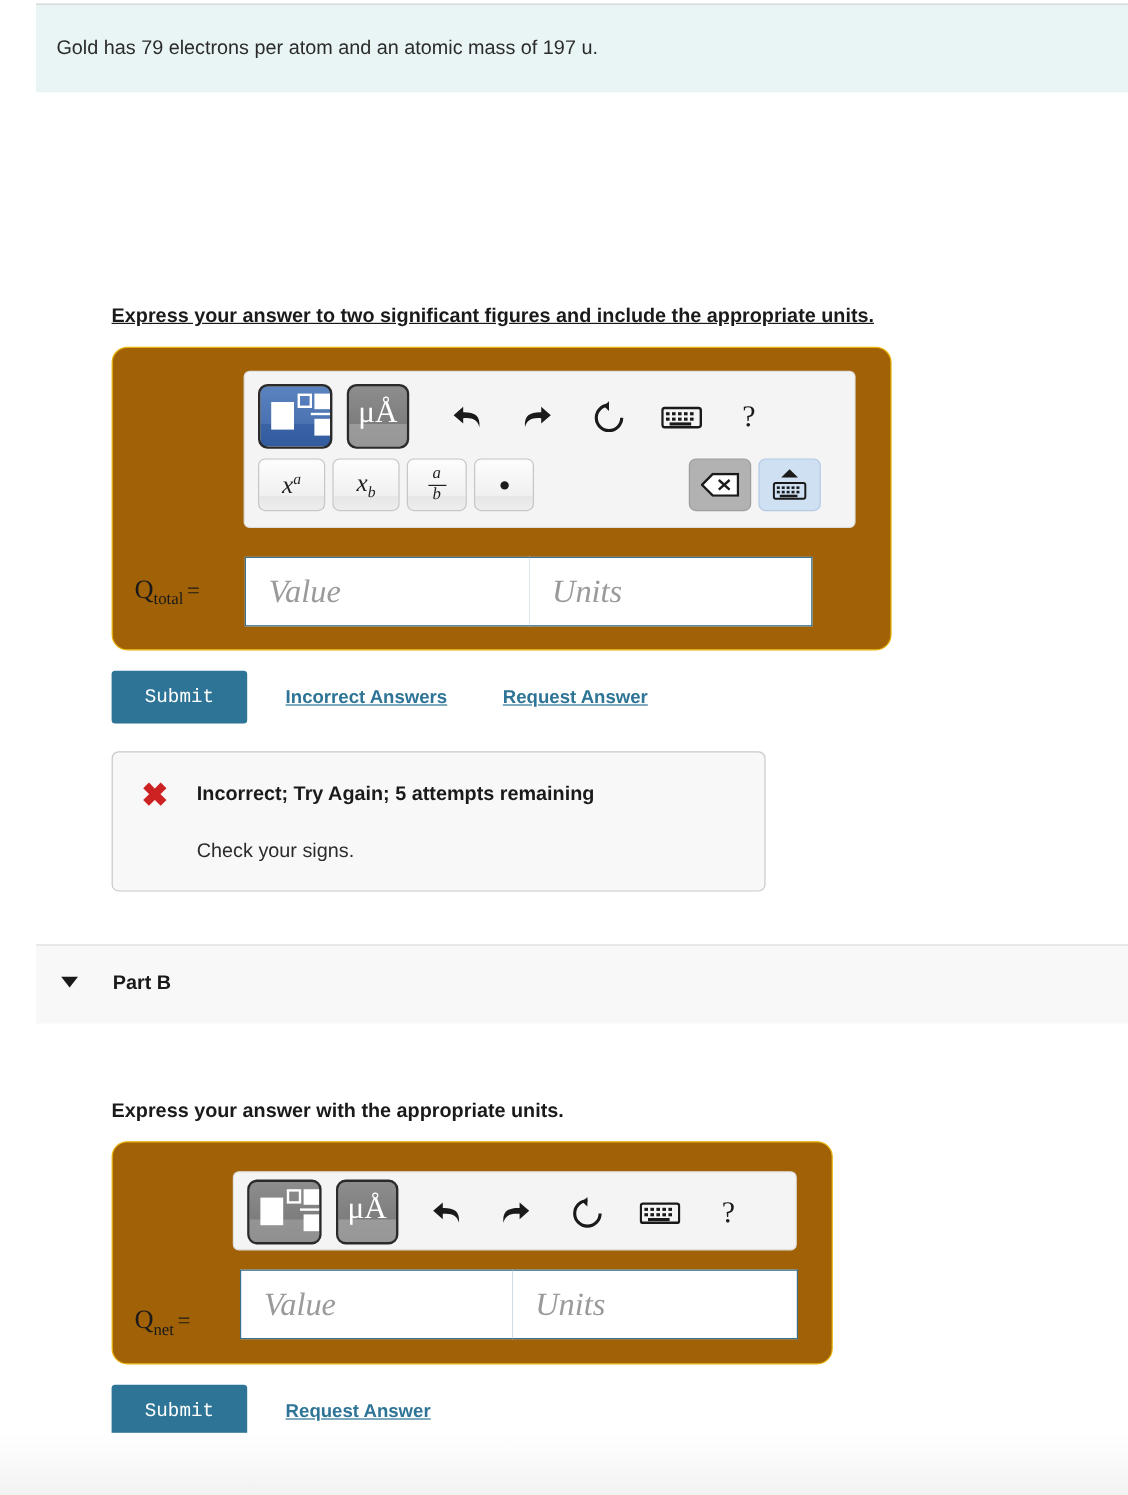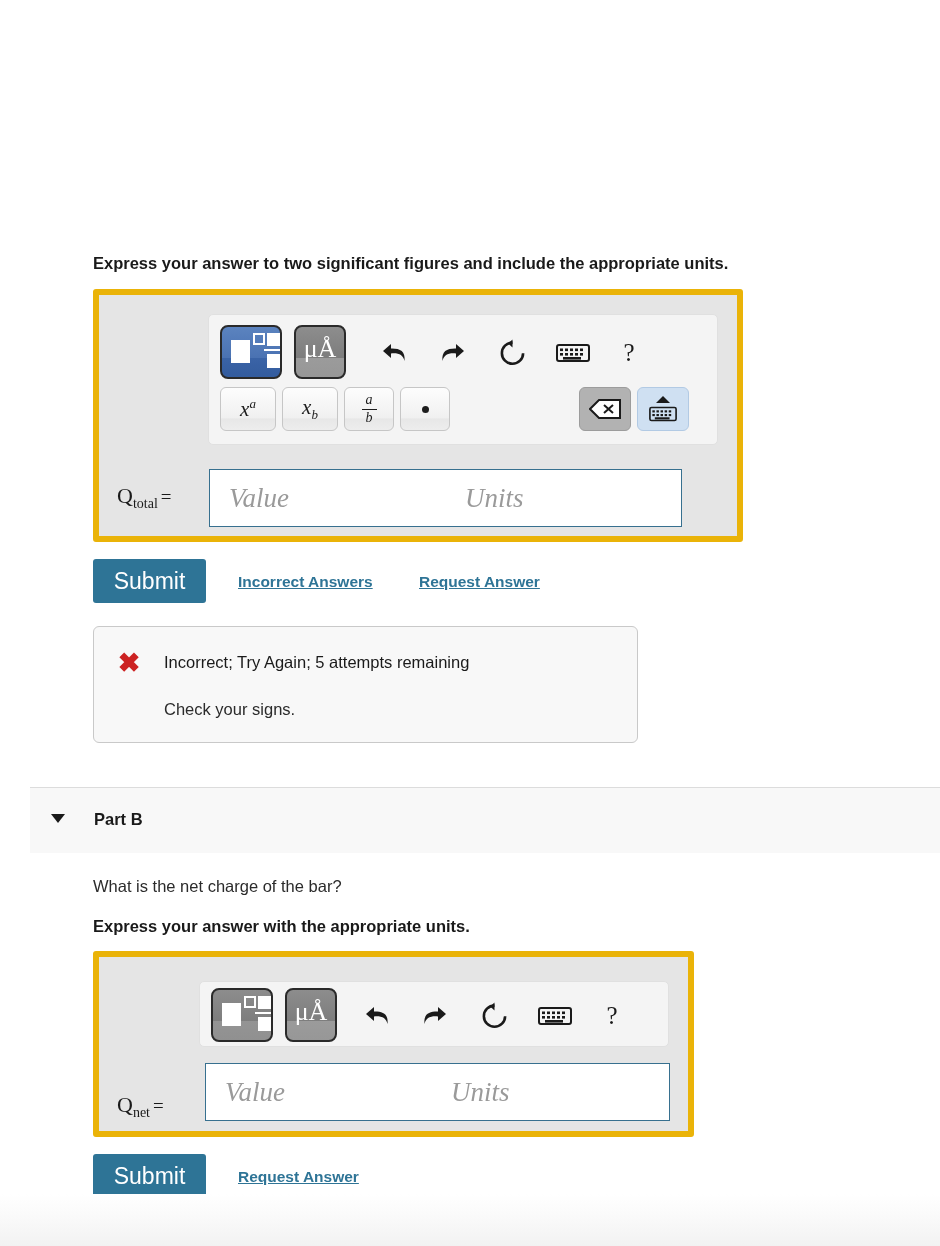--- a/index.html
+++ b/index.html
@@ -92,23 +92,23 @@
     left: 93px;
     font-size: 16.5px;
     font-weight: bold;
     color: #1a1a1a;
     white-space: nowrap;
   }
 
   
   .answer-panel {
     position: absolute;
-    background: #e5e5e5;
-    border: 6px solid #eab308;
-    border-radius: 3px;
+    background: #a16207;
+    border: 1px solid #eab308;
+    border-radius: 13px;
     box-sizing: border-box;
   }
 
   
   .mathbar {
     position: absolute;
     background: #f4f4f4;
     border: 1px solid #e0e0e0;
     border-radius: 5px;
     box-sizing: border-box;
@@ -286,22 +286,22 @@
   }
 
   
   .submit-btn {
     position: absolute;
     width: 113px; height: 44px;
     background: #2e7496;
     border: none;
     border-radius: 3px;
     color: #ffffff;
-    font-family: Liberation Sans, sans-serif;
-    font-size: 23px;
+    font-family: Liberation Mono, monospace;
+    font-size: 16px;
     cursor: pointer;
     padding: 0;
   }
   .link {
     position: absolute;
     font-size: 15.5px;
     font-weight: bold;
     color: #2e7496;
     text-decoration: underline;
     white-space: nowrap;
@@ -323,42 +323,45 @@
     color: #cc2222;
     font-size: 27px;
     font-weight: bold;
     line-height: 26px;
     text-align: center;
   }
   .fb-title {
     position: absolute;
     left: 70px; top: 26px;
     font-size: 16.5px;
-    font-weight: normal;
+    font-weight: bold;
     color: #1a1a1a;
     white-space: nowrap;
   }
   .fb-detail {
     position: absolute;
     left: 70px; top: 73px;
     font-size: 16.5px;
     color: #2b2b2b;
     white-space: nowrap;
   }
 </style>
 </head>
 <body>
 
 <div id="page">
 
   <div class="left-gutter"></div>
 
-
-
-  <div class="q-bold" style="top:254px;">Express your answer to two significant figures and include the appropriate units.</div>
+  <div class="info-box">
+    <div class="info-text">Gold has 79 electrons per atom and an atomic mass of 197 u.</div>
+  </div>
+
+
+  <div class="q-bold" style="top:254px;text-decoration:underline;">Express your answer to two significant figures and include the appropriate units.</div>
 
   <div class="answer-panel" style="left:93px; top:289px; width:650px; height:253px;">
 
     <div class="mathbar" style="left:109px; top:19px; width:510px; height:131px;">
 
       <div class="tb-btn blue" style="left:11px; top:10px;">
         <div class="tb-sq-big"></div>
         <div class="tb-sq-small"></div>
         <div class="tb-frac-top"></div>
         <div class="tb-frac-bar"></div>
@@ -465,21 +468,20 @@
     <div class="fb-x">✖</div>
     <div class="fb-title">Incorrect; Try Again; 5 attempts remaining</div>
     <div class="fb-detail">Check your signs.</div>
   </div>
 
   <div class="part-header" style="top:787px;">
     <div class="part-caret"></div>
     <div class="part-title">Part B</div>
   </div>
 
-  <div class="q-text" style="top:877px;">What is the net charge of the bar?</div>
   <div class="q-bold" style="top:917px;">Express your answer with the appropriate units.</div>
 
   <div class="answer-panel" style="left:93px; top:951px; width:601px; height:186px;">
 
     <div class="mathbar" style="left:100px; top:24px; width:470px; height:66px;">
 
       <div class="tb-btn gray" style="left:11px; top:6px;">
         <div class="tb-sq-big"></div>
         <div class="tb-sq-small"></div>
         <div class="tb-frac-top"></div>

